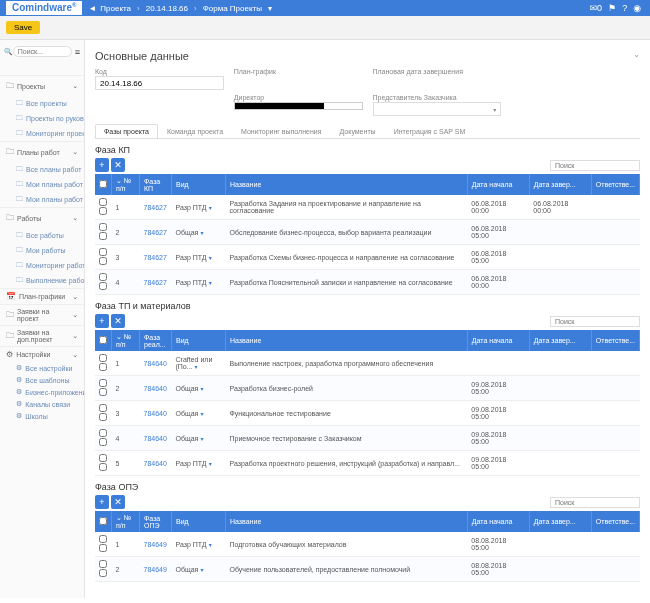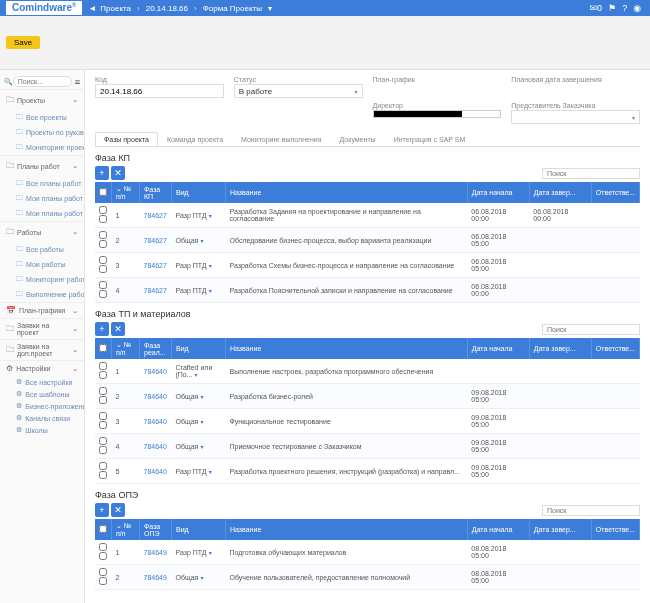--- a/index.html
+++ b/index.html
@@ -5,25 +5,25 @@
 *{box-sizing:border-box;margin:0;padding:0;font-family:Arial,sans-serif}
 body{font-size:9px;color:#333;background:#fff;width:650px}
 .top-bar{background:#3b7dd8;color:#fff;height:16px;display:flex;align-items:center;padding:0 6px;font-size:8px}
 .top-bar .logo-area{background:#fff;color:#3b7dd8;padding:1px 6px;margin-right:6px;font-weight:bold;font-size:10px}
 .top-bar .logo-area sup{font-size:6px}
 .top-bar .crumb{margin:0 4px}
 .top-bar .sep{margin:0 2px;opacity:.7}
 .top-bar .drop{margin-left:2px}
 .top-bar .spacer{flex:1}
 .top-bar .ico{margin:0 3px;font-size:9px}
-.save-row{background:#f3f3f3;padding:20px 6px;border-bottom:1px solid #e0e0e0}
+.save-row{background:#f3f3f3;padding:5px 6px;border-bottom:1px solid #e0e0e0}
 .save-btn{background:#f5c518;border:none;padding:2px 8px;font-size:8px;border-radius:2px;cursor:pointer}
 .layout{display:flex}
 .sidebar{width:85px;background:#fafafa;border-right:1px solid #e5e5e5;padding:4px 0;font-size:7px}
-.search-row{display:flex;align-items:center;padding:2px 4px;margin-bottom:0}
+.search-row{display:flex;align-items:center;padding:2px 4px;margin-bottom:16px}
 .search-row input{flex:1;border:1px solid #ddd;border-radius:8px;padding:1px 4px;font-size:7px;width:100%}
 .search-row .menu-ico{margin-left:3px;font-size:9px}
 .side-group{padding:3px 6px;color:#666;display:flex;align-items:center;border-top:1px solid #eee}
 .side-group .gico{margin-right:3px;font-size:8px}
 .side-group .chev{margin-left:auto;font-size:7px}
 .side-item{padding:2px 6px 2px 16px;color:#6a8bb8;display:flex;align-items:center;white-space:nowrap;overflow:hidden;text-overflow:ellipsis}
 .side-item .iico{margin-right:3px;font-size:7px}
 .main{flex:1;padding:6px 10px;overflow:hidden}
 .section-title{font-size:11px;color:#444;margin:4px 0 6px}
 .form-grid{display:grid;grid-template-columns:repeat(4,1fr);gap:4px 10px;margin-bottom:8px}
@@ -33,21 +33,21 @@
 .form-field .sel{display:flex;align-items:center;border:1px solid #ddd;padding:2px 4px;font-size:8px;height:14px;background:#fff}
 .form-field .sel .sv{flex:1}
 .form-field .sel .sc{font-size:6px;color:#888}
 .dir-bar{height:8px;background:linear-gradient(to right,#000 70%,#fff 70%);border:1px solid #ccc}
 .tabs{display:flex;border-bottom:1px solid #ddd;margin:6px 0 4px;font-size:7px}
 .tab{padding:3px 8px;color:#888;border:1px solid transparent;border-bottom:none;cursor:pointer}
 .tab.active{background:#fff;border-color:#ddd;color:#333;border-radius:2px 2px 0 0}
 .phase-title{font-size:9px;color:#333;margin:6px 0 3px}
 .tbl-tools{display:flex;align-items:center;margin-bottom:2px}
 .tool-btn{background:#3b7dd8;color:#fff;width:14px;height:14px;display:flex;align-items:center;justify-content:center;font-size:9px;margin-right:2px;border-radius:2px;cursor:pointer}
-.tbl-search{margin-left:auto;border:1px solid #ddd;padding:1px 4px;font-size:7px;width:98px}
+.tbl-search{margin-left:auto;border:1px solid #ddd;padding:1px 4px;font-size:7px;width:90px}
 table{width:100%;border-collapse:collapse;font-size:7px}
 thead th{background:#3b7dd8;color:#fff;padding:3px 4px;text-align:left;font-weight:normal;border-right:1px solid #5a94e0}
 tbody td{padding:3px 4px;border-bottom:1px solid #eee;color:#555}
 tbody tr:nth-child(even){background:#fafcff}
 .link{color:#3b7dd8}
 .chk{width:8px;height:8px}
 .dd{color:#3b7dd8;font-size:6px;margin-left:2px}
 .col-chk{width:14px}
 .col-num{width:28px}
 .col-id{width:32px}
@@ -177,32 +177,26 @@
         <span class="iico">⚙</span>
         <span>Каналы связи</span>
       </div>
     <div class="side-item">
         <span class="iico">⚙</span>
         <span>Школы</span>
       </div>
   </div>
 
   <div class="main">
+    <div class="section-title"><span>Основные данные</span><span class="collapse-ico">⌄</span></div>
 
     <div class="form-grid">
       <div class="form-field">
           <label>Код</label>
           <input value="20.14.18.66" style="">
-        </div>
-      <div class="form-field">
-          <label>Статус</label>
-          <div class="sel">
-            <span class="sv">В работе</span>
-            <span class="sc">▾</span>
-          </div>
         </div>
       <div class="form-field">
           <label>План-график</label>
         </div>
       <div class="form-field">
           <label>Плановая дата завершения</label>
         </div>
       <div class="form-field"></div>
         <div class="form-field"></div>
       <div class="form-field">

